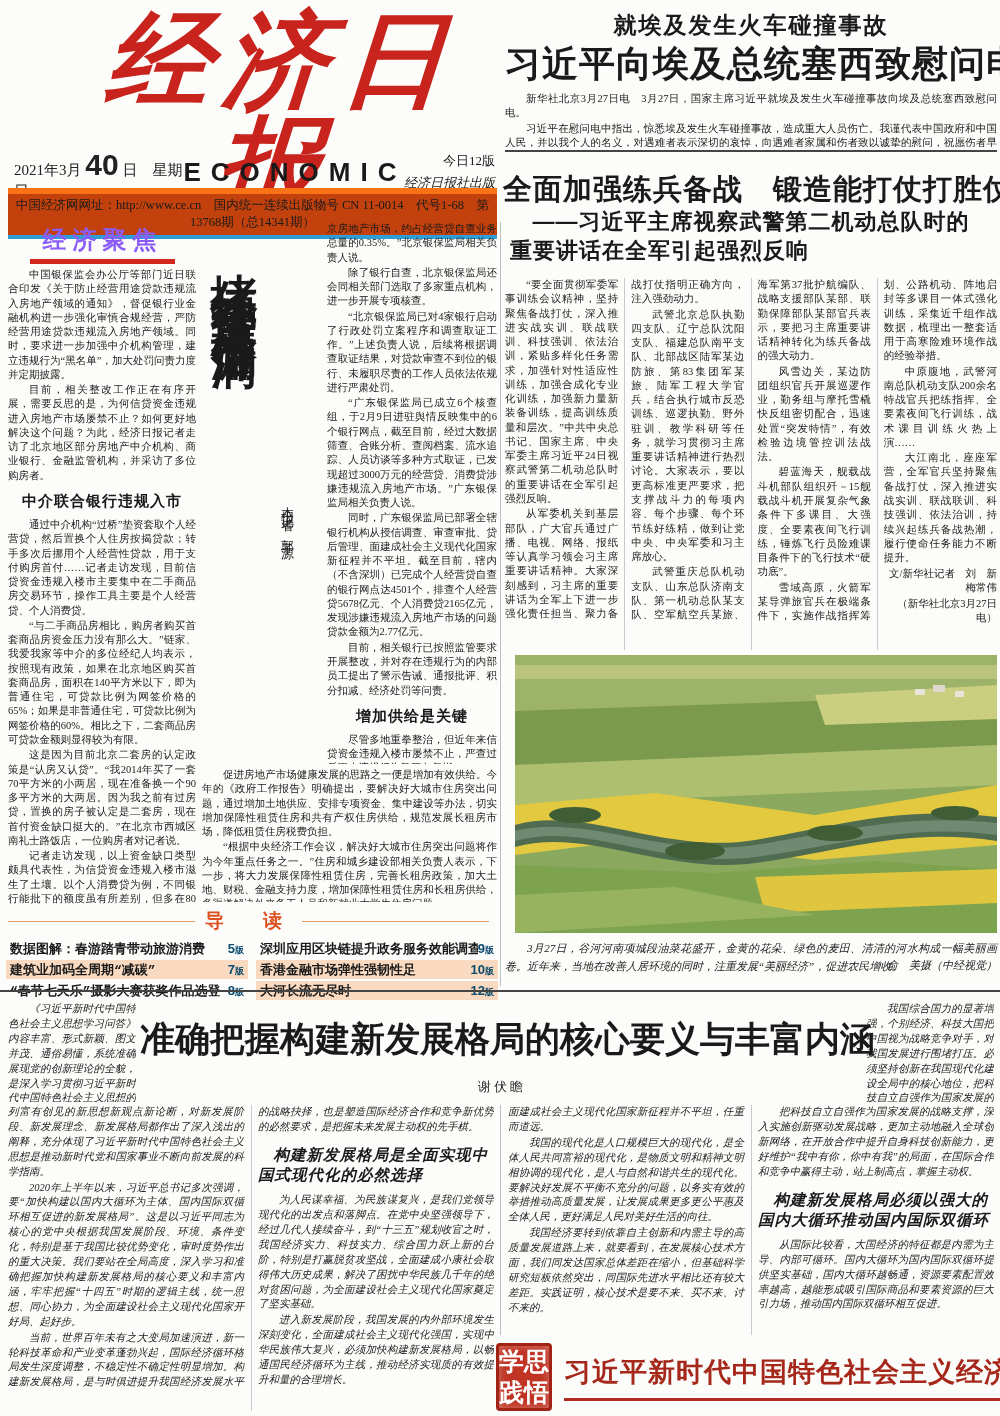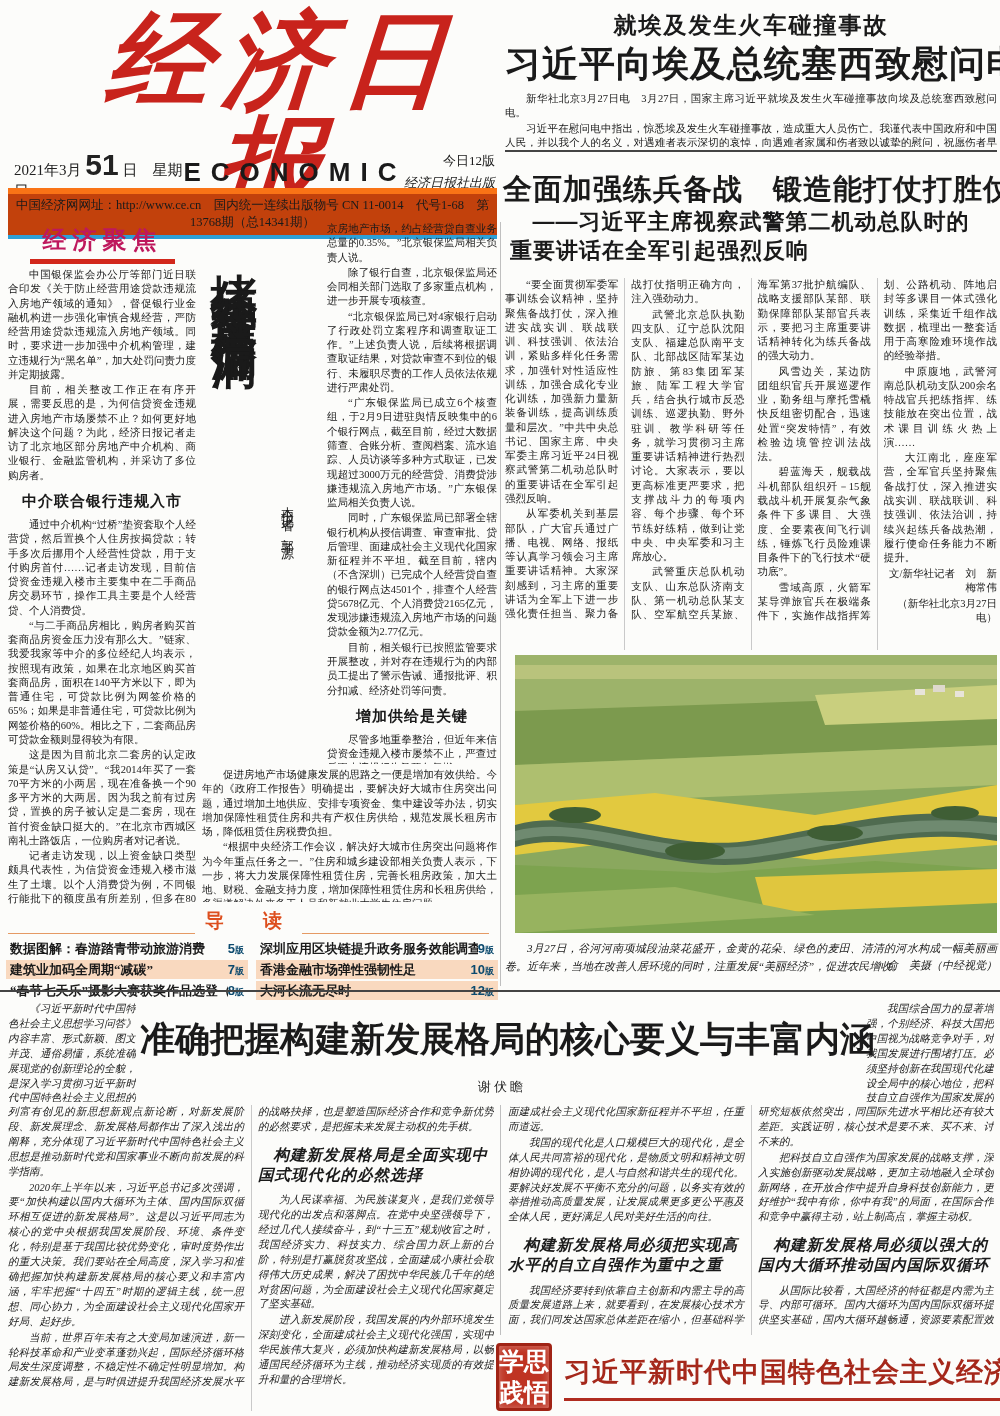--- a/index.html
+++ b/index.html
@@ -23,32 +23,32 @@
   .by{font-size:10.5px;text-align:right;text-indent:0;margin:2px 0 0;}
   
   .kicker{font-family:"Liberation Sans",sans-serif;font-weight:900;font-size:23px;text-align:center;letter-spacing:2px;}
   .bighead{font-family:"Liberation Sans",sans-serif;font-weight:900;font-size:36px;text-align:center;
            white-space:nowrap;letter-spacing:1px;}
   
   .milhead{font-weight:bold;font-size:29px;text-align:center;white-space:nowrap;letter-spacing:1px;}
   .milsub{font-family:"Liberation Sans",sans-serif;font-weight:900;font-size:22px;letter-spacing:1px;}
   .milbody{column-count:4;column-gap:13px;column-rule:1px solid #c9c9c9;height:100%;overflow:hidden;}
   
-  .tagbox{color:#be185d;font-weight:900;font-size:24px;letter-spacing:6px;text-align:center;
+  .tagbox{color:#8b5cf6;font-weight:900;font-size:24px;letter-spacing:6px;text-align:center;
           font-family:"Liberation Sans",sans-serif;border-bottom:5px solid #d2271b;padding-bottom:3px;}
   .vhead{writing-mode:vertical-rl;text-orientation:upright;font-family:"Liberation Sans",sans-serif;
          font-weight:900;font-size:46px;letter-spacing:8px;line-height:1.15;}
   .vby{writing-mode:vertical-rl;text-orientation:upright;font-size:13px;letter-spacing:4px;}
   .colflow{overflow:hidden;}
   
   .gtitle{color:#dd4f1e;font-weight:900;font-size:19px;letter-spacing:10px;font-family:"Liberation Sans",sans-serif;white-space:nowrap;}
   .gline{flex:1;height:0;border-top:1px solid #e59a64;}
   .g-item{display:flex;align-items:center;justify-content:space-between;height:19px;margin:2px 0;padding:0 4px;}
   .g-item.hl{background:#f9d9bf;}
-  .g-label{font-family:Liberation Serif, serif;font-weight:bold;font-size:13px;white-space:nowrap;overflow:hidden;}
+  .g-label{font-family:Liberation Mono, monospace;font-weight:bold;font-size:13px;white-space:nowrap;overflow:hidden;}
   .g-page{color:#0c4a6e;font-weight:bold;font-size:13px;font-family:"Liberation Sans",sans-serif;white-space:nowrap;}
   .g-page i{font-style:normal;font-size:9px;}
   
   .cap{font-style:italic;font-size:11px;line-height:1.6;text-align:justify;text-indent:2em;}
   .credit{font-style:italic;font-size:11px;text-align:right;}
   
   .kai{font-style:italic;}
   .kai .bp{line-height:1.42;}
   .feathead{font-family:"Liberation Sans",sans-serif;font-weight:900;font-size:35px;text-align:center;white-space:nowrap;}
   .featauthor{font-size:13px;text-align:center;letter-spacing:3px;}
@@ -63,21 +63,21 @@
   .bannerwrap{border-bottom:3px solid #b02c20;padding-bottom:8px;}
   .rule{background:#444;}
   .vdiv{background:#bfbfbf;width:1px;}
 </style>
 </head>
 <body>
 
 <div class="abs logo" style="left:55px;top:8px;width:450px;">经济日报</div>
 
 <div class="abs" style="left:14px;top:148px;width:180px;">
-  <div class="dateln"><span>2021年3月</span> <b>51</b> <span>日　星期日</span></div>
+  <div class="dateln"><span>2021年3月</span> <b>40</b> <span>日　星期日</span></div>
   <div class="lunar">农历辛丑年二月十六</div>
 </div>
 
 <div class="abs engtitle" style="left:170px;top:157px;width:250px;">ECONOMIC DAILY</div>
 
 <div class="abs edright" style="left:380px;top:150px;width:115px;">
   <div>今日12版</div>
   <div style="font-style:italic;">经济日报社出版</div>
 </div>
 
@@ -96,21 +96,21 @@
 <div class="abs milsub" style="left:510px;top:236px;width:492px;">重要讲话在全军引起强烈反响</div>
 <div class="abs" style="left:505px;top:278px;width:492px;height:372px;">
   <div class="milbody">
       <p class="bp">“要全面贯彻军委军事训练会议精神，坚持聚焦备战打仗，深入推进实战实训、联战联训、科技强训、依法治训，紧贴多样化任务需求，加强针对性适应性训练，加强合成化专业化训练，加强新力量新装备训练，提高训练质量和层次。”中共中央总书记、国家主席、中央军委主席习近平24日视察武警第二机动总队时的重要讲话在全军引起强烈反响。</p>
       <p class="bp">从军委机关到基层部队，广大官兵通过广播、电视、网络、报纸等认真学习领会习主席重要讲话精神。大家深刻感到，习主席的重要讲话为全军上下进一步强化责任担当、聚力备战打仗指明正确方向，注入强劲动力。</p>
       <p class="bp">武警北京总队执勤四支队、辽宁总队沈阳支队、福建总队南平支队、北部战区陆军某边防旅、第83集团军某旅、陆军工程大学官兵，结合执行城市反恐训练、巡逻执勤、野外驻训、教学科研等任务，就学习贯彻习主席重要讲话精神进行热烈讨论。大家表示，要以更高标准更严要求，把支撑战斗力的每项内容、每个步骤、每个环节练好练精，做到让党中央、中央军委和习主席放心。</p>
       <p class="bp">武警重庆总队机动支队、山东总队济南支队、第一机动总队某支队、空军航空兵某旅、海军第37批护航编队、战略支援部队某部、联勤保障部队某部官兵表示，要把习主席重要讲话精神转化为练兵备战的强大动力。</p>
       <p class="bp">风雪边关，某边防团组织官兵开展巡逻作业，勤务组与摩托雪橇快反组密切配合，迅速处置“突发特情”，有效检验边境管控训法战法。</p>
       <p class="bp">碧蓝海天，舰载战斗机部队组织歼－15舰载战斗机开展复杂气象条件下多课目、大强度、全要素夜间飞行训练，锤炼飞行员险难课目条件下的飞行技术“硬功底”。</p>
       <p class="bp">雪域高原，火箭军某导弹旅官兵在极端条件下，实施作战指挥筹划、公路机动、阵地启封等多课目一体式强化训练，采集近千组作战数据，梳理出一整套适用于高寒险难环境作战的经验举措。</p>
-      <p class="bp">中原腹地，武警河南总队机动支队200余名特战官兵把练指挥、练技能放在突出位置，战术课目训练火热上演……</p>
+      <p class="bp">中原腹地，武警河南总队机动支队200余名特战官兵把练指挥、全要素夜间飞行训练，战术课目训练火热上演……</p>
       <p class="bp">大江南北，座座军营，全军官兵坚持聚焦备战打仗，深入推进实战实训、联战联训、科技强训、依法治训，持续兴起练兵备战热潮，履行使命任务能力不断提升。</p>
       <p class="by">文/新华社记者　刘　新　梅常伟</p>
       <p class="by">（新华社北京3月27日电）</p>
     </div>
 </div>
 
 <div class="abs vdiv" style="left:500px;top:222px;height:764px;"></div>
 
 <div class="abs tagbox" style="left:30px;top:224px;width:145px;">经济聚焦</div>
 <div class="abs colflow" style="left:8px;top:268px;width:188px;height:636px;font-size:10px;">
@@ -138,21 +138,21 @@
     <h3 class="sh">增加供给是关键</h3>
     <p class="bp">尽管多地重拳整治，但近年来信贷资金违规入楼市屡禁不止，严查过后不少违规行为又死灰复燃。</p>
   </div>
 
 <div class="abs colflow" style="left:202px;top:768px;width:295px;height:134px;">
     <p class="bp">促进房地产市场健康发展的思路之一便是增加有效供给。今年的《政府工作报告》明确提出，要解决好大城市住房突出问题，通过增加土地供应、安排专项资金、集中建设等办法，切实增加保障性租赁住房和共有产权住房供给，规范发展长租房市场，降低租赁住房税费负担。</p>
     <p class="bp">“根据中央经济工作会议，解决好大城市住房突出问题将作为今年重点任务之一。”住房和城乡建设部相关负责人表示，下一步，将大力发展保障性租赁住房，完善长租房政策，加大土地、财税、金融支持力度，增加保障性租赁住房和长租房供给，多渠道解决外来务工人员和新就业大学生住房问题。</p>
   </div>
 
 <div class="abs" style="left:0;top:906px;width:497px;height:82px;">
-  <div style="display:flex;align-items:flex-end;gap:10px;padding:2px 8px;">
+  <div style="display:flex;align-items:center;gap:10px;padding:2px 8px;">
     <span class="gline"></span>
     <span class="gtitle">导　读</span>
     <span class="gline"></span>
   </div>
   <div style="display:flex;gap:8px;padding:1px 6px;">
     <div style="width:242px;">
         <div class="g-item">
           <span class="g-label">数据图解：春游踏青带动旅游消费</span>
           <span class="g-page">5<i>版</i></span>
         </div>
@@ -230,21 +230,20 @@
       <p class="bp">当前，世界百年未有之大变局加速演进，新一轮科技革命和产业变革蓬勃兴起，国际经济循环格局发生深度调整，不稳定性不确定性明显增加。构建新发展格局，是与时俱进提升我国经济发展水平的战略抉择，也是塑造国际经济合作和竞争新优势的必然要求，是把握未来发展主动权的先手棋。</p>
       <h3 class="sh">构建新发展格局是全面实现中国式现代化的必然选择</h3>
       <p class="bp">为人民谋幸福、为民族谋复兴，是我们党领导现代化的出发点和落脚点。在党中央坚强领导下，经过几代人接续奋斗，到“十三五”规划收官之时，我国经济实力、科技实力、综合国力跃上新的台阶，特别是打赢脱贫攻坚战，全面建成小康社会取得伟大历史成果，解决了困扰中华民族几千年的绝对贫困问题，为全面建设社会主义现代化国家奠定了坚实基础。</p>
       <p class="bp">进入新发展阶段，我国发展的内外部环境发生深刻变化，全面建成社会主义现代化强国，实现中华民族伟大复兴，必须加快构建新发展格局，以畅通国民经济循环为主线，推动经济实现质的有效提升和量的合理增长。</p>
     </div>
 </div>
 <div class="abs kai" style="left:508px;top:1105px;width:486px;height:230px;">
   <div class="twocol">
       <p class="bp noind">面建成社会主义现代化国家新征程并不平坦，任重而道远。</p>
       <p class="bp">我国的现代化是人口规模巨大的现代化，是全体人民共同富裕的现代化，是物质文明和精神文明相协调的现代化，是人与自然和谐共生的现代化。要解决好发展不平衡不充分的问题，以务实有效的举措推动高质量发展，让发展成果更多更公平惠及全体人民，更好满足人民对美好生活的向往。</p>
-      <h3 class="sh">构建新发展格局必须把实现高水平的自立自强作为重中之重</h3>
       <p class="bp">我国经济要转到依靠自主创新和内需主导的高质量发展道路上来，就要看到，在发展核心技术方面，我们同发达国家总体差距在缩小，但基础科学研究短板依然突出，同国际先进水平相比还有较大差距。实践证明，核心技术是要不来、买不来、讨不来的。</p>
       <p class="bp">把科技自立自强作为国家发展的战略支撑，深入实施创新驱动发展战略，更加主动地融入全球创新网络，在开放合作中提升自身科技创新能力，更好维护“我中有你，你中有我”的局面，在国际合作和竞争中赢得主动，站上制高点，掌握主动权。</p>
       <h3 class="sh">构建新发展格局必须以强大的国内大循环推动国内国际双循环</h3>
       <p class="bp">从国际比较看，大国经济的特征都是内需为主导、内部可循环。国内大循环为国内国际双循环提供坚实基础，国内大循环越畅通，资源要素配置效率越高，越能形成吸引国际商品和要素资源的巨大引力场，推动国内国际双循环相互促进。</p>
     </div>
 </div>
 <div class="abs vdiv" style="left:500px;top:1105px;height:230px;"></div>
 
 <div class="abs" style="left:496px;top:1342px;width:500px;height:70px;display:flex;align-items:center;gap:12px;">
   <div class="seal">

